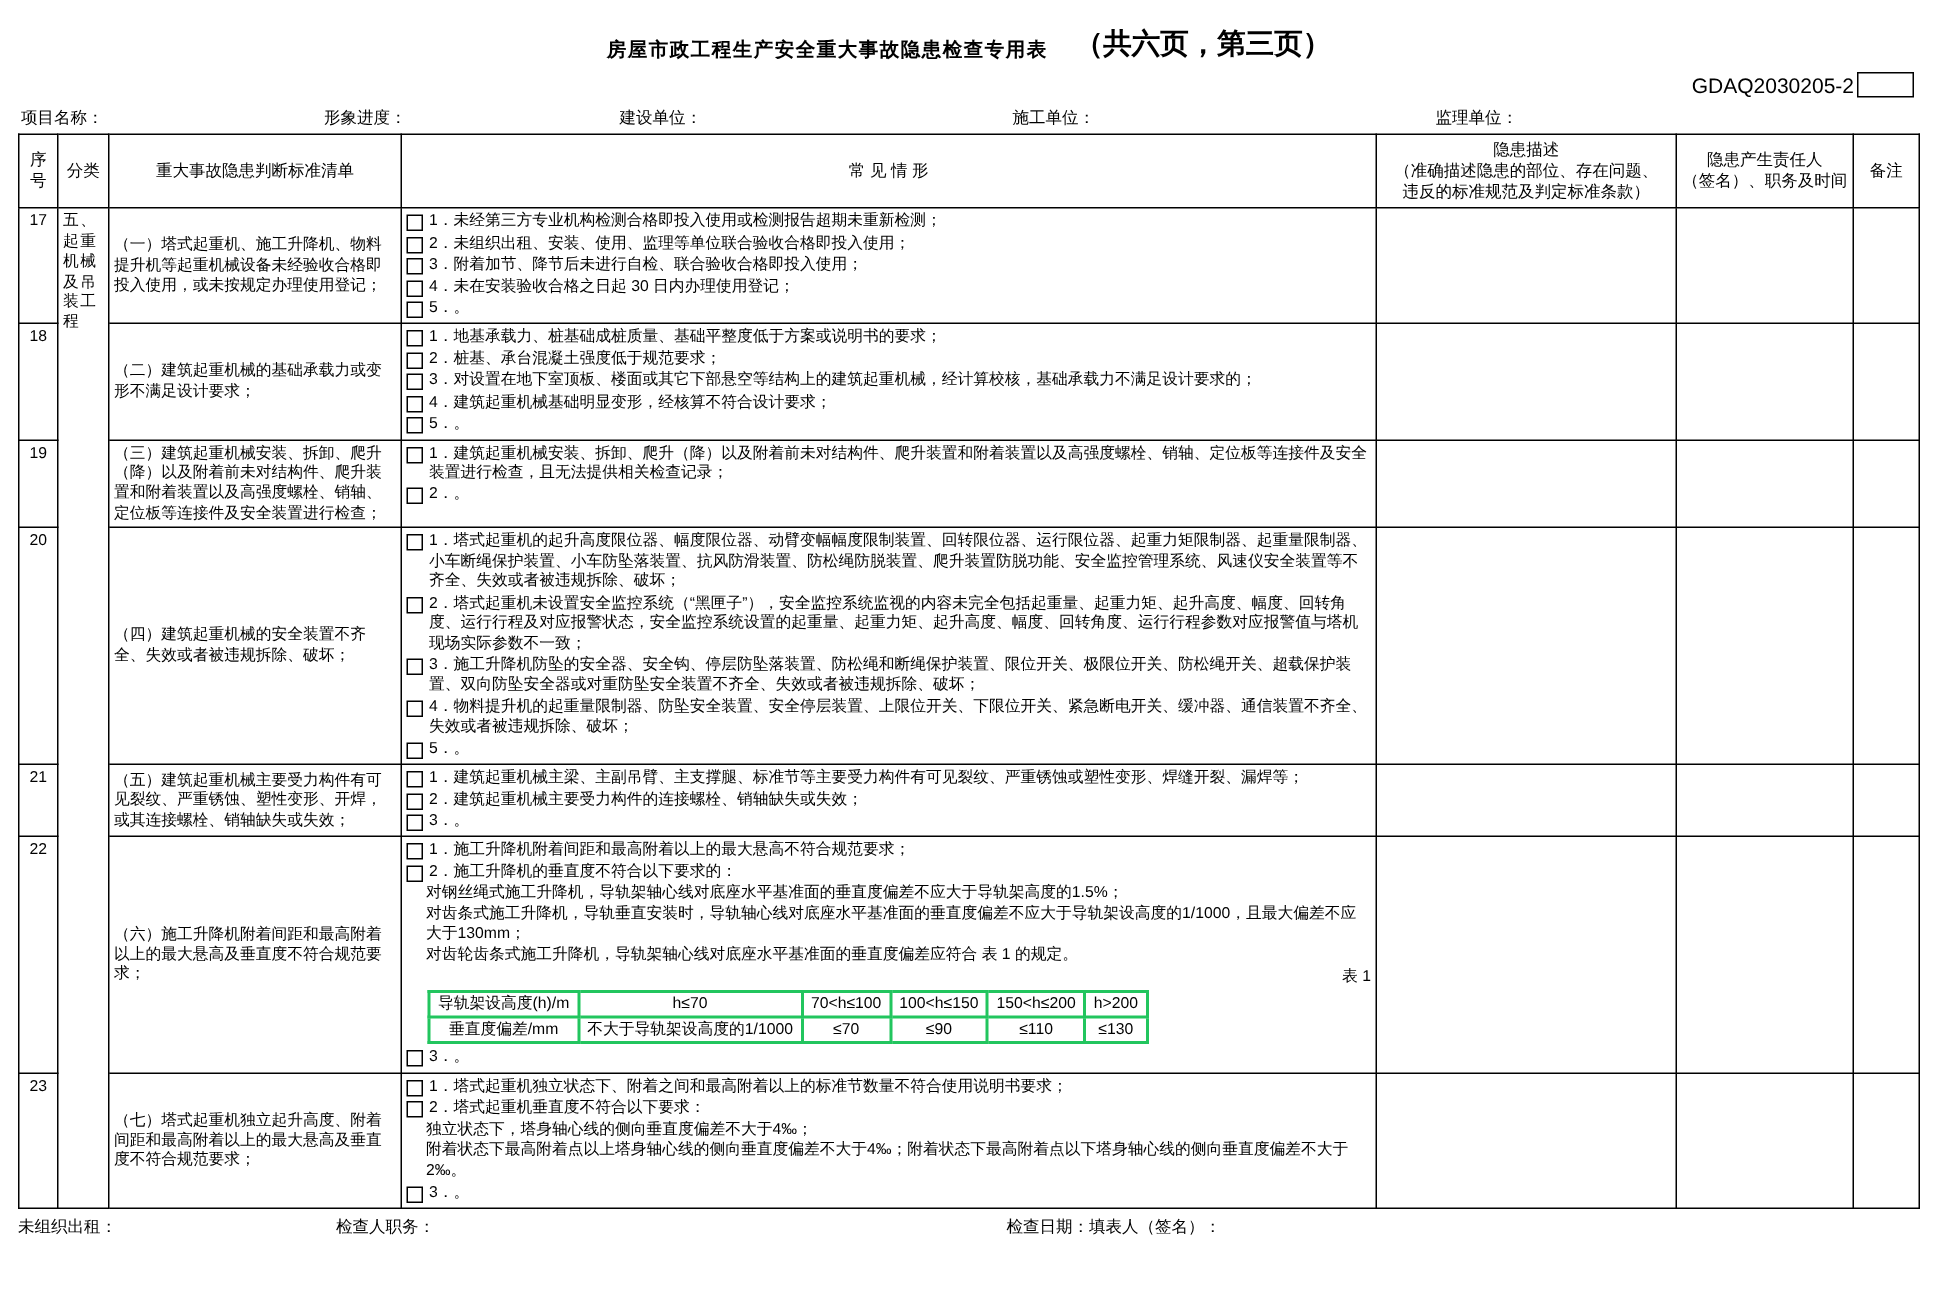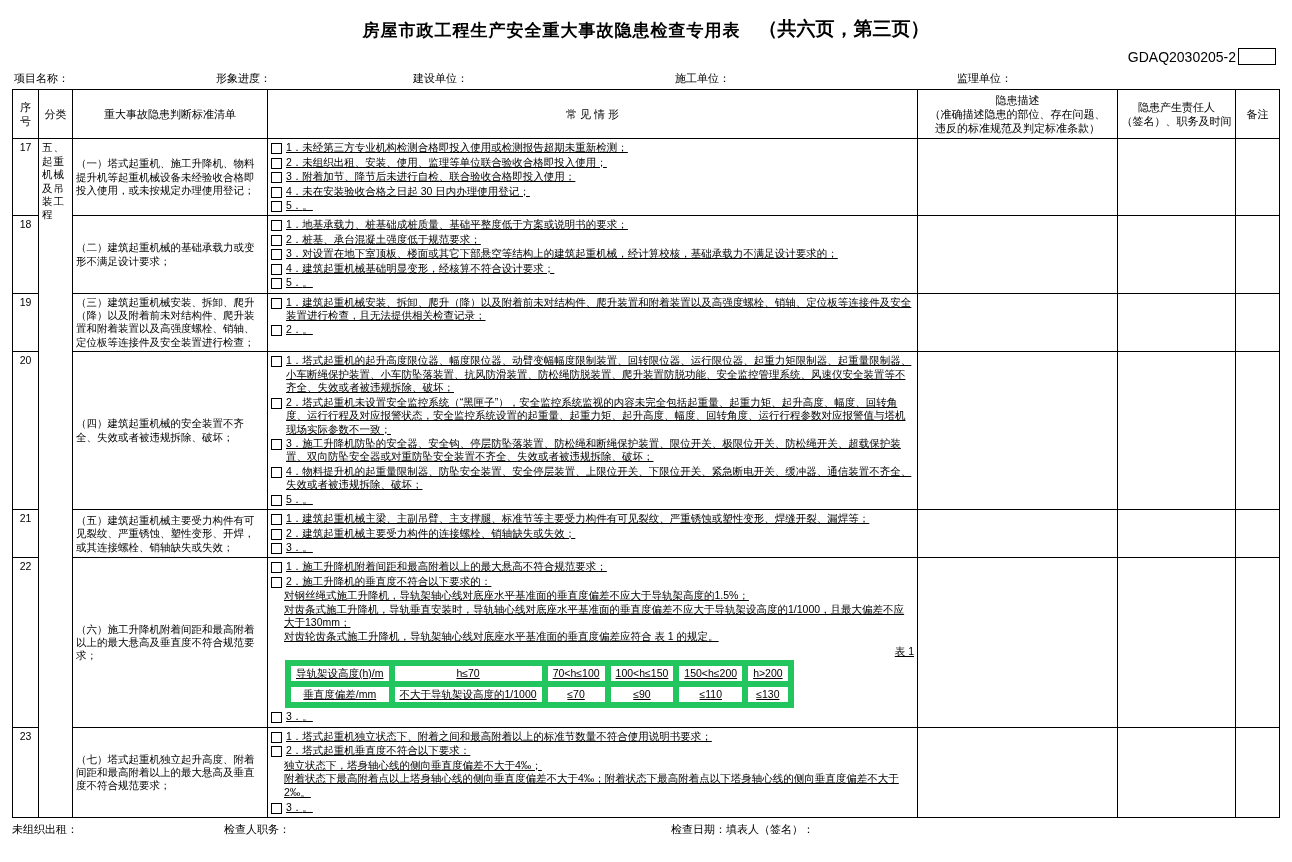--- a/index.html
+++ b/index.html
@@ -12,21 +12,21 @@
     overflow:hidden;
   }
   .page{position:relative;width:1292px;height:862px;box-sizing:border-box;padding:0 12px;}
 
   .title-row{
     display:flex;align-items:flex-end;justify-content:center;
     padding-top:16px;
   }
   .doc-title{
     font-family:Liberation Sans, sans-serif;
-    font-weight:bold;font-size:17px;letter-spacing:1px;
+    font-weight:bold;font-size:13px;letter-spacing:1px;
   }
   .doc-title-sub{
     font-family:"DejaVu Sans",sans-serif;
     font-weight:bold;font-size:19px;margin-left:18px;
   }
   .code-row{
     display:flex;justify-content:flex-end;align-items:center;
     margin-top:6px;padding-right:4px;
   }
   .code-text{font-size:14px;margin-right:2px;}
@@ -69,38 +69,38 @@
   .cat-cell{
     text-align:left;
     vertical-align:middle;
     letter-spacing:1px;
   }
   .cat-cell span{display:block;}
 
   .crit{padding:4px 4px;}
   .crit.v-mid{vertical-align:middle;}
 
-  .case{padding:3px 4px;text-decoration:underline;}
+  .case{padding:3px 4px;}
   .item{display:flex;align-items:flex-start;margin-bottom:1px;}
   .cb{
     flex:0 0 auto;
     width:9px;height:9px;border:1px solid #000;
     margin-top:2px;margin-right:4px;background:#fff;
   }
   .itext{flex:1;}
   .sub{padding-left:13px;}
   .dot-end{position:relative;}
   .dot-end::after{content:"。";}
 
   .tbl-cap{text-align:right;margin:2px 0 1px 0;font-size:10.5px;}
   table.inner{
     border-collapse:collapse;margin-left:14px;font-size:10px;
   }
   table.inner td{
-    border:6px solid #22c55e;padding:1px 5px;text-align:center;white-space:nowrap;margin-left:16px;
+    border:2px solid #22c55e;padding:1px 5px;text-align:center;white-space:nowrap;margin-left:16px;
   }
   table.inner td.lbl{text-align:center;}
 
   .footer{
     display:flex;margin-top:4px;font-size:11px;
   }
   .footer div{white-space:nowrap;}
   .fo1{flex:0 0 212px;}
   .fo2{flex:0 0 240px;}
   .fo3{flex:0 0 262px;text-align:right;}

